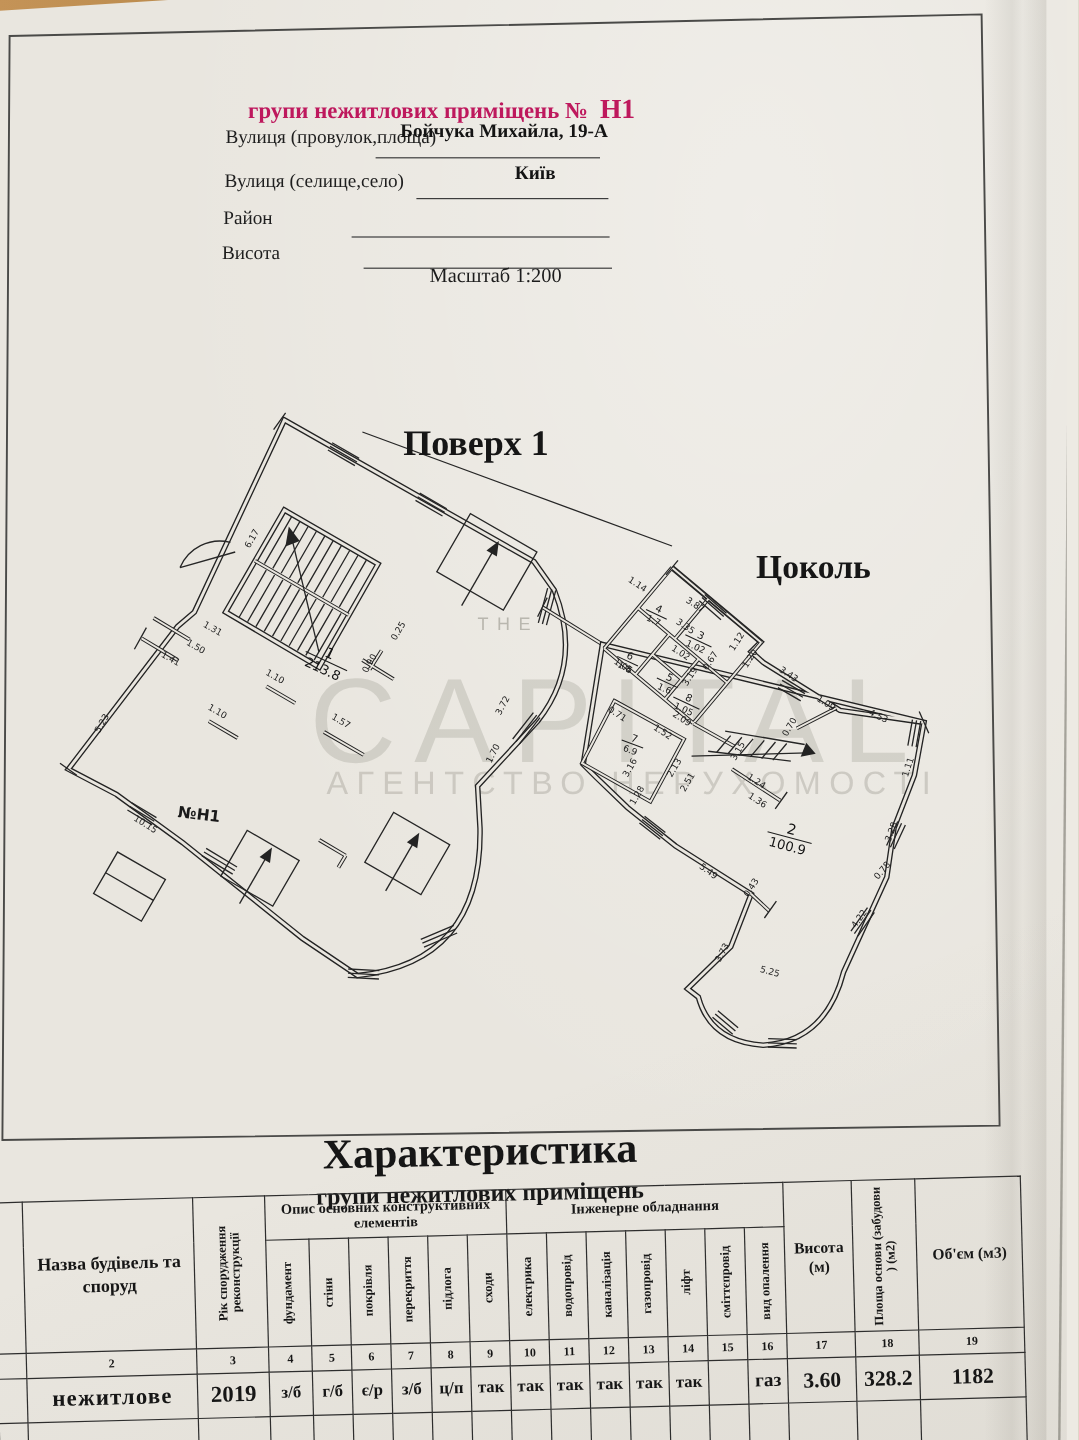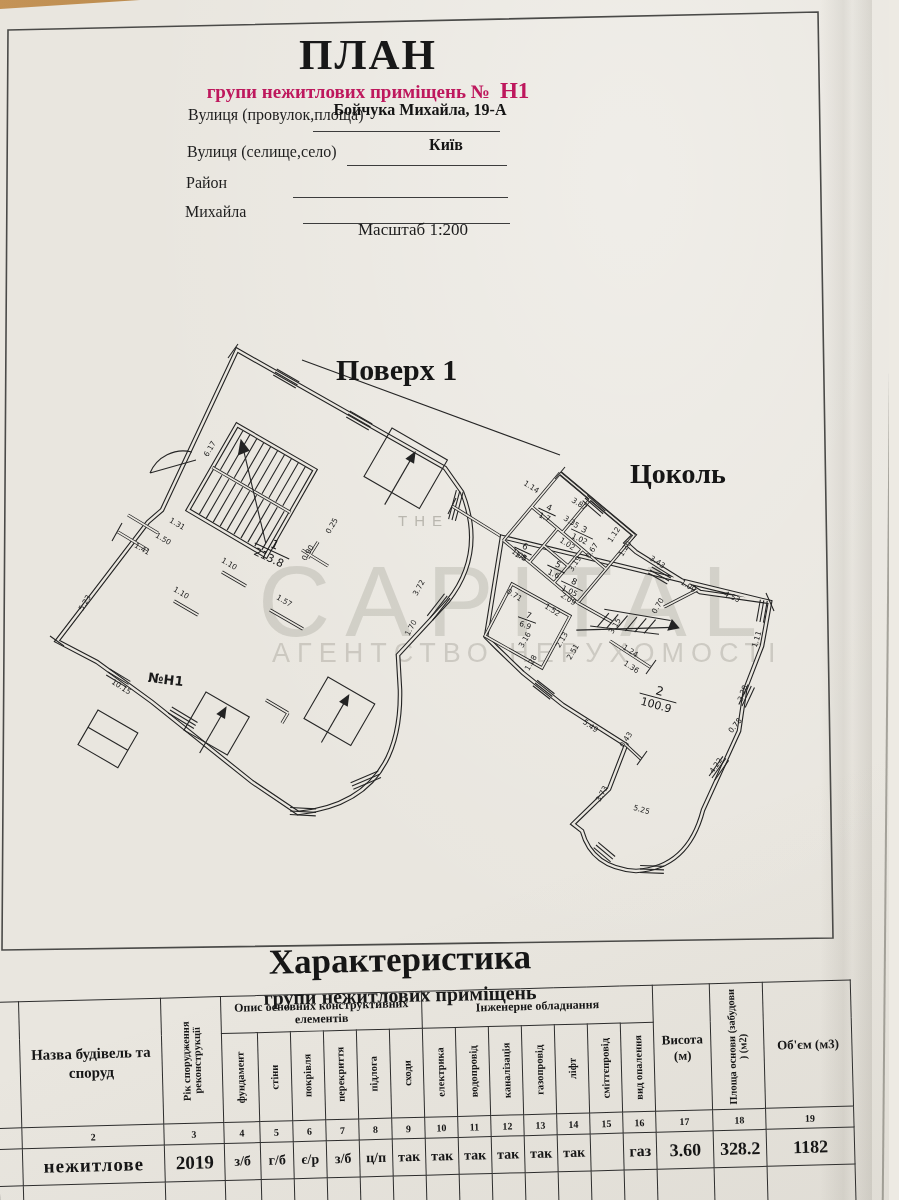--- a/index.html
+++ b/index.html
@@ -318,37 +318,36 @@
           </g>
           <g transform="translate(658,698) rotate(15)">
             <text class="rnum big" text-anchor="middle" y="-3">2</text>
             <line x1="-19" y1="0" x2="19" y2="0" class="rline"></line>
             <text class="rarea big" text-anchor="middle" y="11">100.9</text>
           </g>
         </g>
     </g>
   </svg>
 
-  <div class="abs" id="doc-title">ПЛАН</div>
   <div class="abs" id="doc-subtitle">
     <span>групи нежитлових приміщень №</span><span class="num">Н1</span>
   </div>
 
   <div class="abs field-label" style="left:188px;top:106px;">Вулиця (провулок,площа)</div>
   <div class="abs field-value" style="left:300px;top:101px;width:240px;">Бойчука Михайла, 19-А</div>
   <div class="abs field-line" style="left:313px;top:131px;width:187px;"></div>
 
   <div class="abs field-label" style="left:187px;top:143px;">Вулиця (селище,село)</div>
   <div class="abs field-value" style="left:346px;top:136px;width:200px;">Київ</div>
   <div class="abs field-line" style="left:347px;top:165px;width:160px;"></div>
 
   <div class="abs field-label" style="left:186px;top:174px;">Район</div>
   <div class="abs field-line" style="left:293px;top:197px;width:215px;"></div>
 
-  <div class="abs field-label" style="left:185px;top:203px;">Михайла</div>
+  <div class="abs field-label" style="left:185px;top:203px;">Висота</div>
   <div class="abs field-line" style="left:303px;top:223px;width:207px;"></div>
 
   <div class="abs" id="scale-note">Масштаб 1:200</div>
 
   <div class="plan-title" id="floor1-title" style="left:336px;top:353px;">Поверх 1</div>
   <div class="plan-title" id="basement-title" style="left:630px;top:458px;">Цоколь</div>
   <div id="unit-label">№Н1</div>
 
   <div class="abs" id="char-title">Характеристика</div>
   <div class="abs" id="char-subtitle">групи нежитлових приміщень</div>

